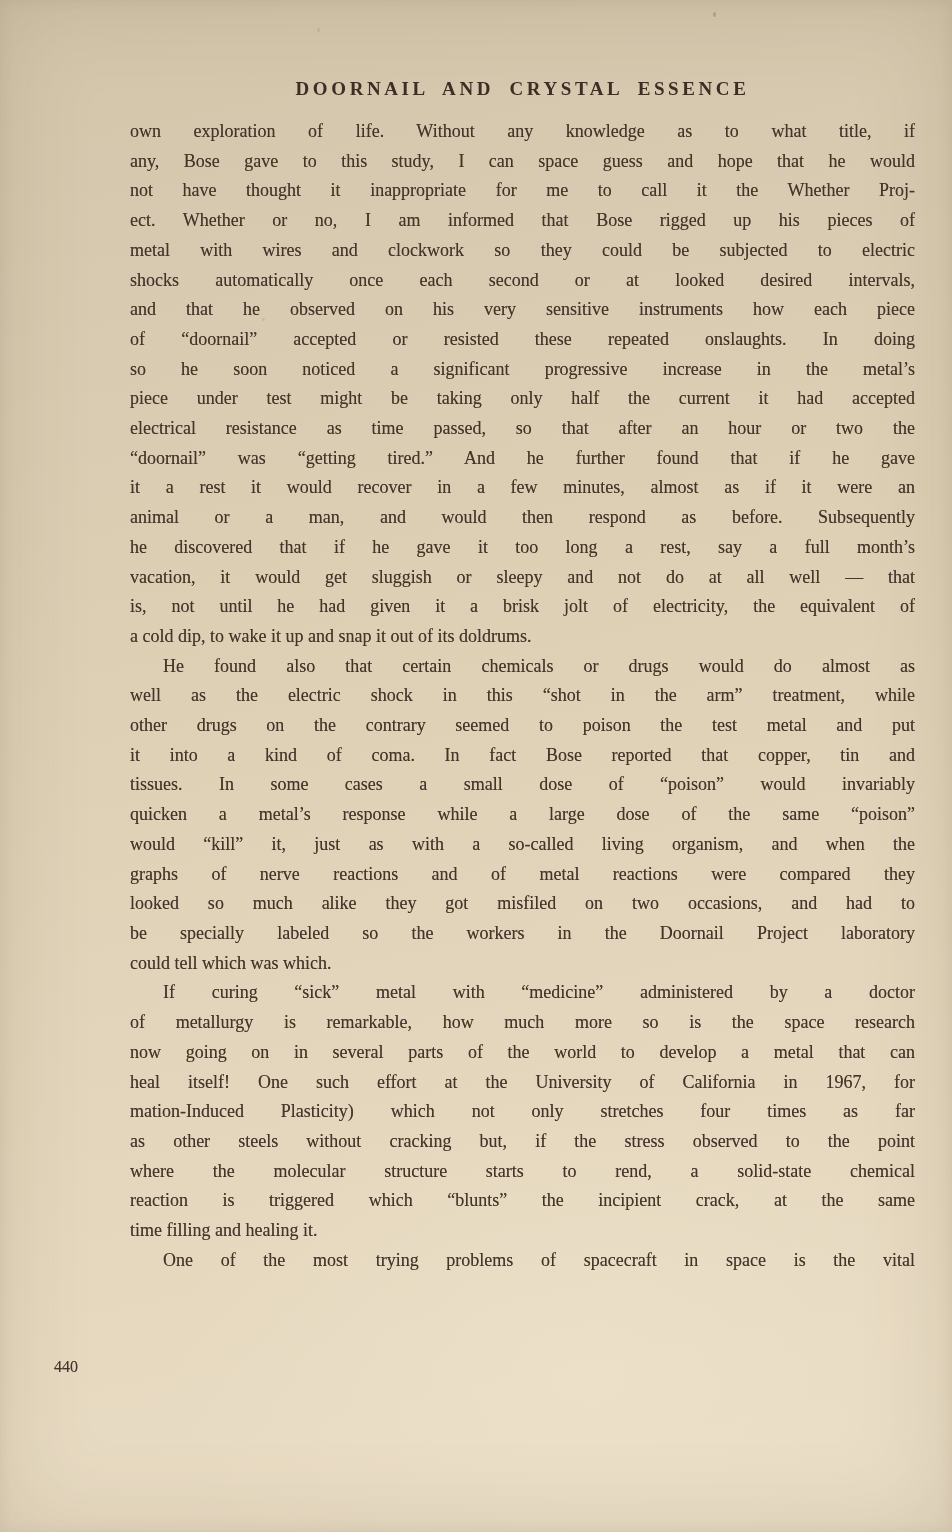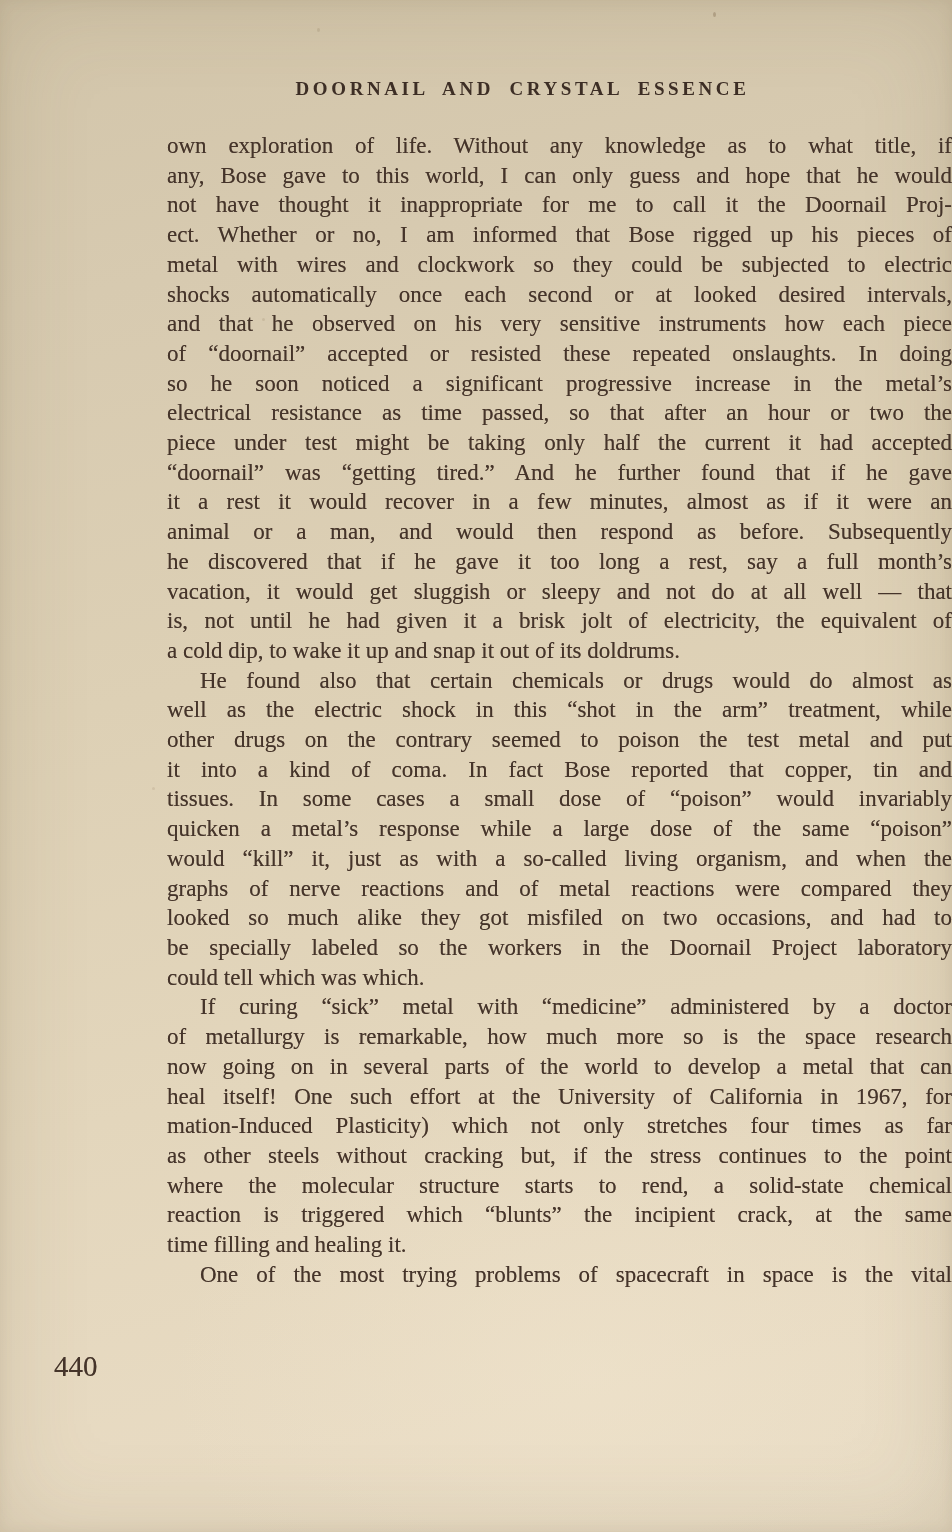--- a/index.html
+++ b/index.html
@@ -26,43 +26,42 @@
     width: 785px;
     text-align: center;
     font-size: 19px;
     font-weight: bold;
     letter-spacing: 3.6px;
     word-spacing: 7px;
     color: #3d2e25;
   }
   .body-text {
     position: absolute;
-    top: 131px;
+    top: 117px;
     left: 130px;
     width: 785px;
-    font-size: 23px;
+    font-size: 18px;
     line-height: 29.7px;
     text-shadow: 0 0 0.5px rgba(69,52,42,0.55);
-    margin-left: 37px;
   }
   .paragraph { margin: 0; }
   .line {
     text-align: justify;
     text-align-last: justify;
     white-space: normal;
   }
   .line.indent { padding-left: 33px; }
   .line.last {
     text-align-last: left;
   }
   .page-number {
     position: absolute;
     left: 54px;
     top: 1352px;
-    font-size: 29px;
+    font-size: 16px;
     line-height: 29.7px;
     color: #45342a;
     text-shadow: 0 0 0.5px rgba(69,52,42,0.55);
   }
   .speck {
     position: absolute;
     border-radius: 50%;
     background: rgba(120,98,70,0.35);
     filter: blur(0.6px);
   }
@@ -73,30 +72,30 @@
 </style>
 </head>
 <body>
 
 <div class="page">
   <div class="running-head">DOORNAIL AND CRYSTAL ESSENCE</div>
 
   <div class="body-text" id="body-text">
       <div class="paragraph">
         <div class="line">own exploration of life. Without any knowledge as to what title, if</div>
-        <div class="line">any, Bose gave to this world, I can only guess and hope that he would</div>
-        <div class="line">not have thought it inappropriate for me to call it the Doornail Proj-</div>
+        <div class="line">any, Bose gave to this study, I can space guess and hope that he would</div>
+        <div class="line">not have thought it inappropriate for me to call it the Whether Proj-</div>
         <div class="line">ect. Whether or no, I am informed that Bose rigged up his pieces of</div>
         <div class="line">metal with wires and clockwork so they could be subjected to electric</div>
         <div class="line">shocks automatically once each second or at looked desired intervals,</div>
         <div class="line">and that he observed on his very sensitive instruments how each piece</div>
         <div class="line">of “doornail” accepted or resisted these repeated onslaughts. In doing</div>
         <div class="line">so he soon noticed a significant progressive increase in the metal’s</div>
+        <div class="line">piece under test might be taking only half the current it had accepted</div>
         <div class="line">electrical resistance as time passed, so that after an hour or two the</div>
-        <div class="line">piece under test might be taking only half the current it had accepted</div>
         <div class="line">“doornail” was “getting tired.” And he further found that if he gave</div>
         <div class="line">it a rest it would recover in a few minutes, almost as if it were an</div>
         <div class="line">animal or a man, and would then respond as before. Subsequently</div>
         <div class="line">he discovered that if he gave it too long a rest, say a full month’s</div>
         <div class="line">vacation, it would get sluggish or sleepy and not do at all well — that</div>
         <div class="line">is, not until he had given it a brisk jolt of electricity, the equivalent of</div>
         <div class="line last">a cold dip, to wake it up and snap it out of its doldrums.</div>
       </div>
       <div class="paragraph">
         <div class="line indent">He found also that certain chemicals or drugs would do almost as</div>
@@ -110,21 +109,21 @@
         <div class="line">looked so much alike they got misfiled on two occasions, and had to</div>
         <div class="line">be specially labeled so the workers in the Doornail Project laboratory</div>
         <div class="line last">could tell which was which.</div>
       </div>
       <div class="paragraph">
         <div class="line indent">If curing “sick” metal with “medicine” administered by a doctor</div>
         <div class="line">of metallurgy is remarkable, how much more so is the space research</div>
         <div class="line">now going on in several parts of the world to develop a metal that can</div>
         <div class="line">heal itself! One such effort at the University of California in 1967, for</div>
         <div class="line">mation-Induced Plasticity) which not only stretches four times as far</div>
-        <div class="line">as other steels without cracking but, if the stress continues to the point</div>
+        <div class="line">as other steels without cracking but, if the stress observed to the point</div>
         <div class="line">where the molecular structure starts to rend, a solid-state chemical</div>
         <div class="line">reaction is triggered which “blunts” the incipient crack, at the same</div>
         <div class="line last">time filling and healing it.</div>
       </div>
       <div class="paragraph">
         <div class="line indent">One of the most trying problems of spacecraft in space is the vital</div>
       </div>
     </div>
 
   <div class="page-number">440</div>

